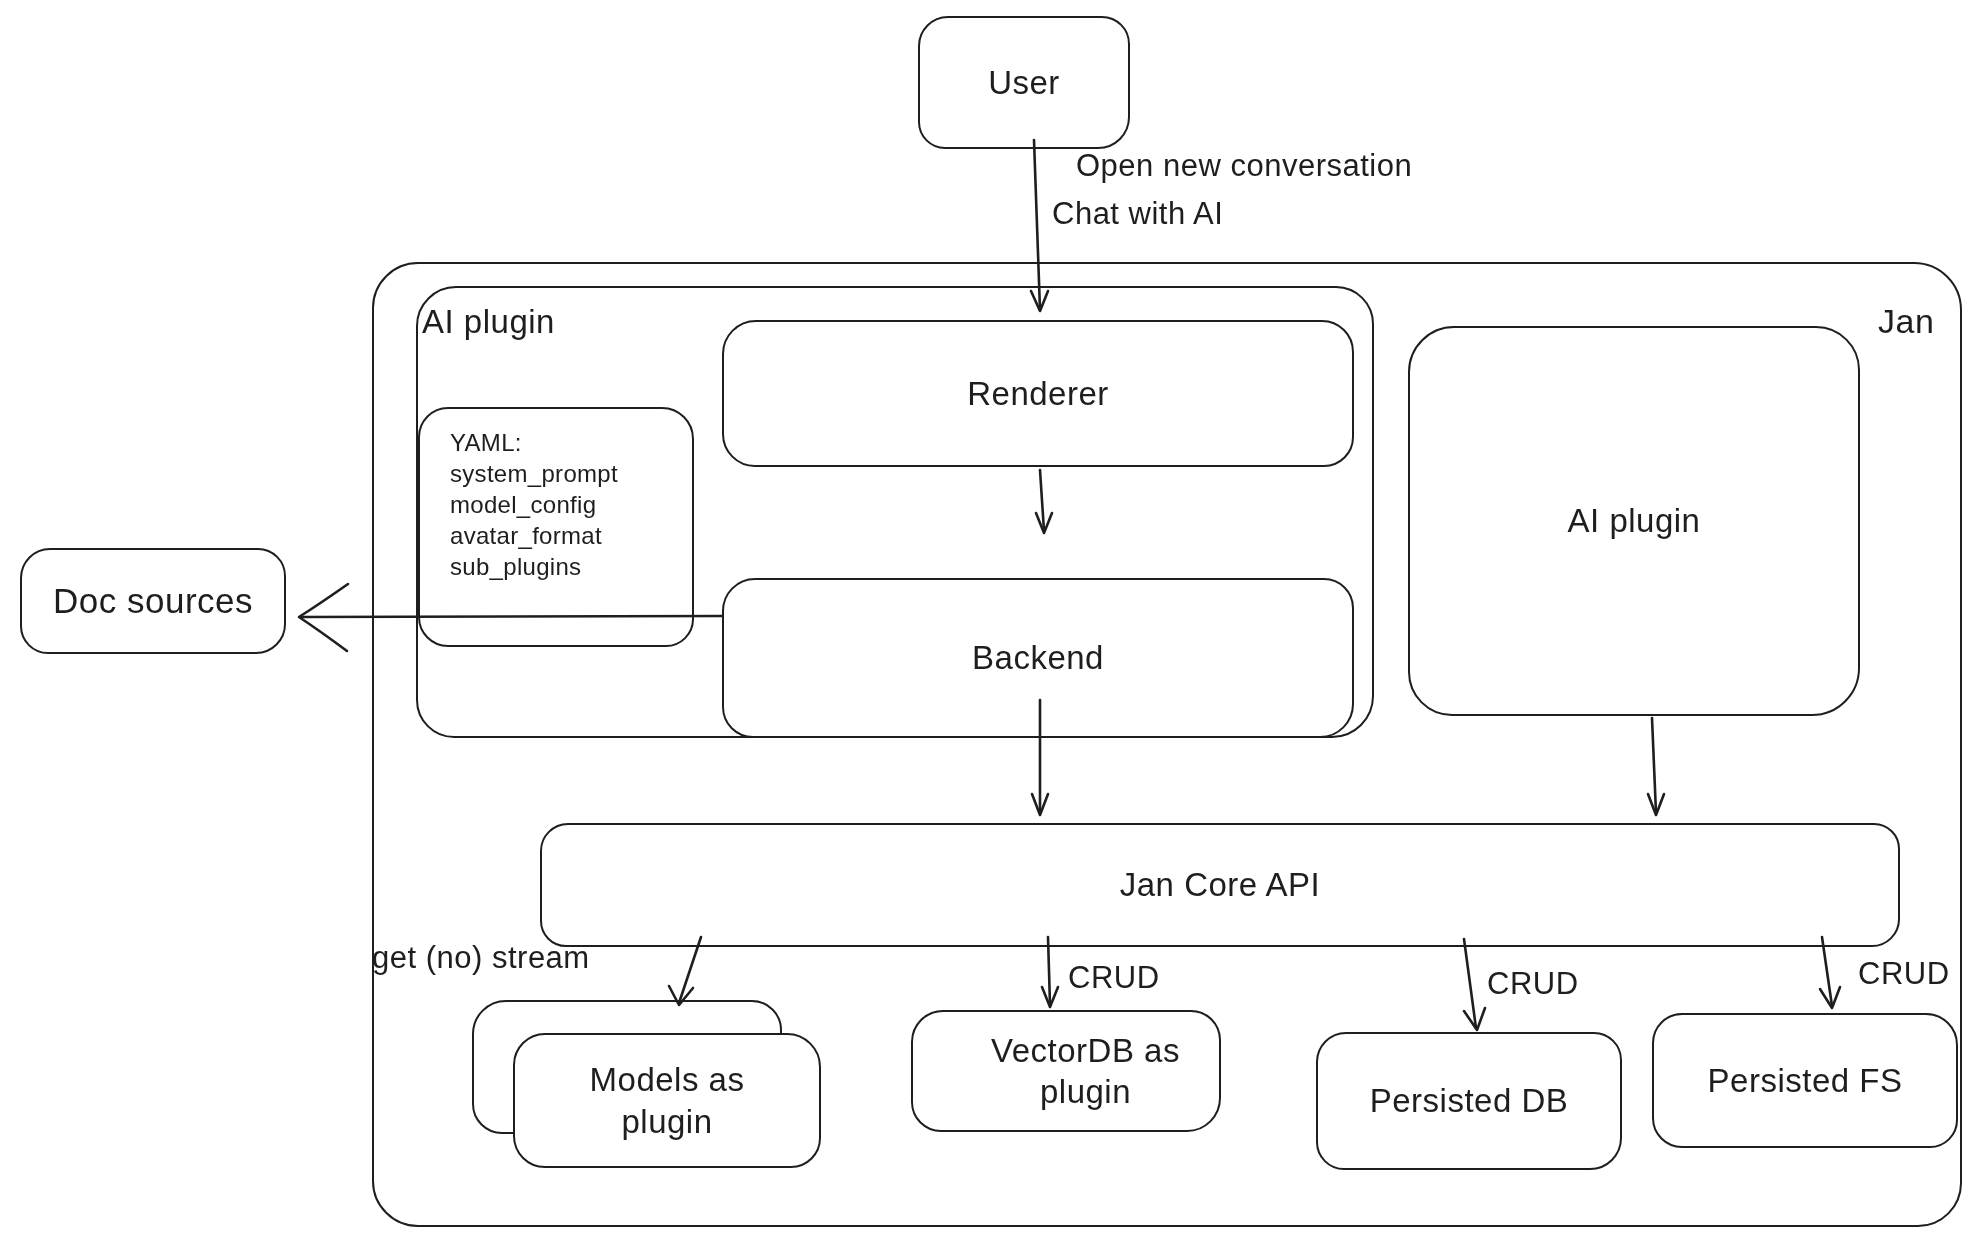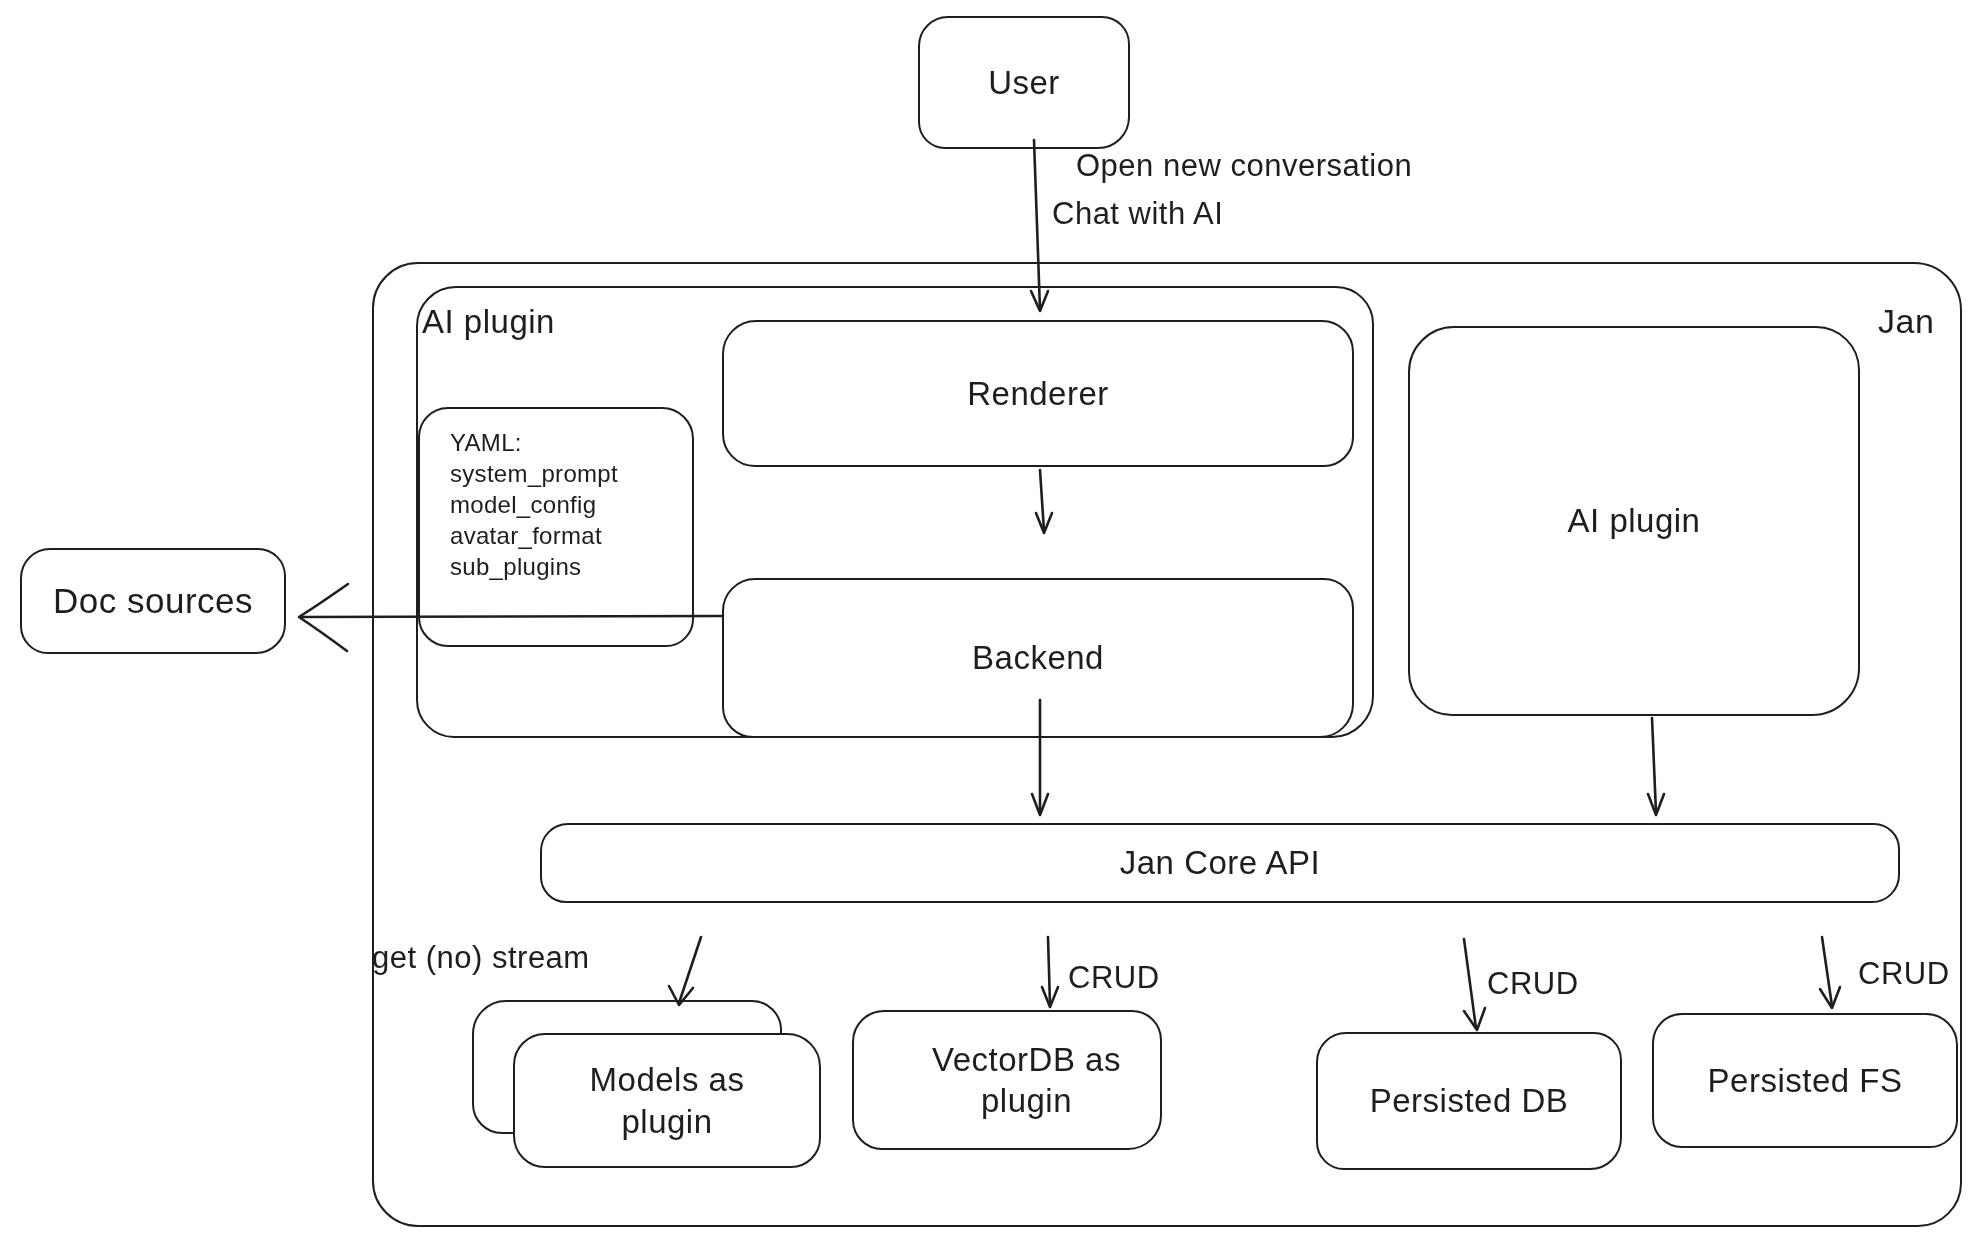--- a/index.html
+++ b/index.html
@@ -35,24 +35,24 @@
   #jan-container   { left:372px;  top:262px;  width:1590px; height:965px; border-radius:46px 48px 44px 46px; }
   #ai-plugin-group { left:416px;  top:286px;  width:958px;  height:452px; border-radius:40px 38px 42px 38px; }
   #ai-plugin-box   { left:1408px; top:326px;  width:452px;  height:390px; border-radius:46px 44px 48px 44px; }
 
   
   #user            { left:918px;  top:16px;   width:212px;  height:133px; border-radius:30px 28px 32px 27px; }
   #renderer        { left:722px;  top:320px;  width:632px;  height:147px; border-radius:34px 32px 30px 33px; }
   #backend         { left:722px;  top:538px;  width:632px;  height:160px; border-radius:33px 30px 34px 31px;margin-top:40px; }
   #yaml-note       { left:418px;  top:407px;  width:276px;  height:240px; border-radius:30px 32px 28px 30px; }
   #doc-sources     { left:20px;   top:548px;  width:266px;  height:106px; border-radius:30px 28px 30px 28px; font-size:35px; }
-  #jan-core-api    { left:540px;  top:823px;  width:1360px; height:80px; border-radius:28px 26px 28px 26px; }
+  #jan-core-api    { left:540px;  top:823px;  width:1360px; height:124px; border-radius:28px 26px 28px 26px; }
   #models-back     { left:472px;  top:1000px; width:310px;  height:134px; border-radius:34px 30px 32px 30px; }
   #models-front    { left:513px;  top:1033px; width:308px;  height:135px; border-radius:32px 34px 30px 32px; background:#ffffff; }
-  #vectordb        { left:852px;  top:1010px; width:310px;  height:140px; border-radius:32px 30px 34px 30px;padding-left:39px; }
+  #vectordb        { left:911px;  top:1010px; width:310px;  height:122px; border-radius:32px 30px 34px 30px;padding-left:39px; }
   #persisted-db    { left:1316px; top:1032px; width:306px;  height:138px; border-radius:30px 28px 32px 28px; }
   #persisted-fs    { left:1652px; top:1013px; width:306px;  height:135px; border-radius:30px 32px 28px 30px; }
 
   #models-front .node-text-inner,
   #vectordb .node-text-inner { max-width:235px; }
 
   
   #yaml-note { display:block; padding:18px 0 0 30px; font-size:24px; }
   #yaml-note div { line-height:31px; letter-spacing:0.3px; }
 

